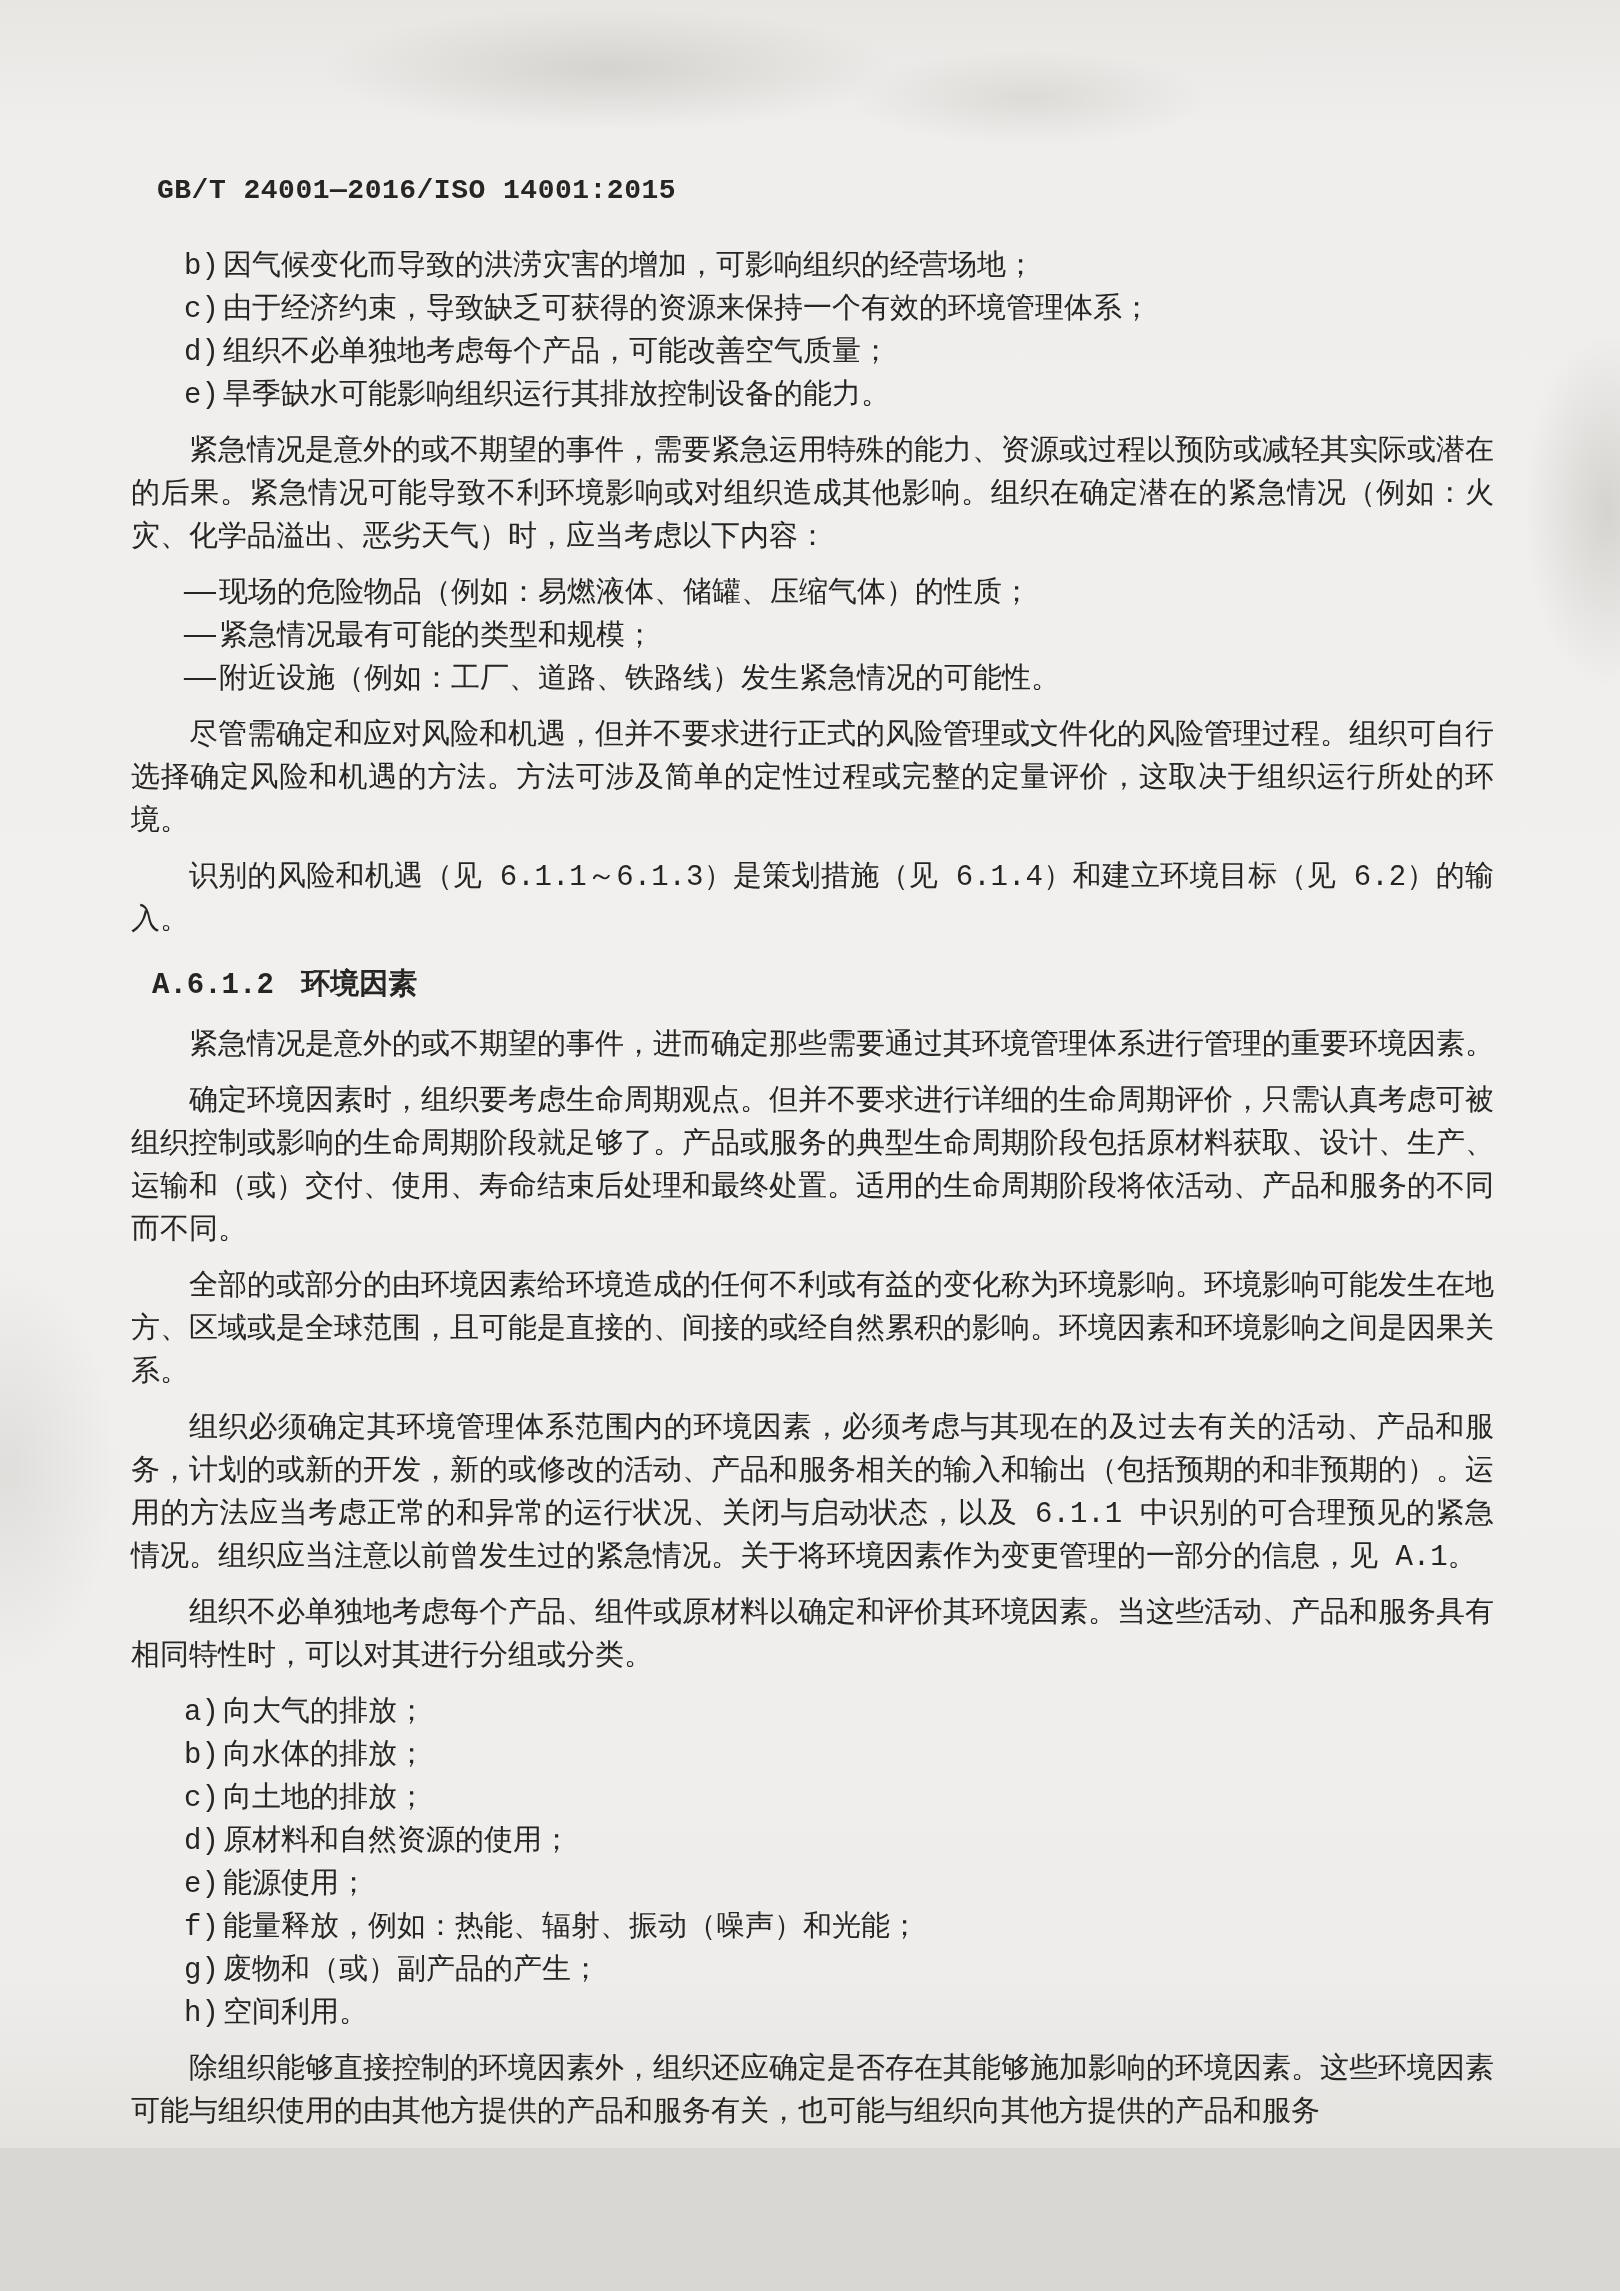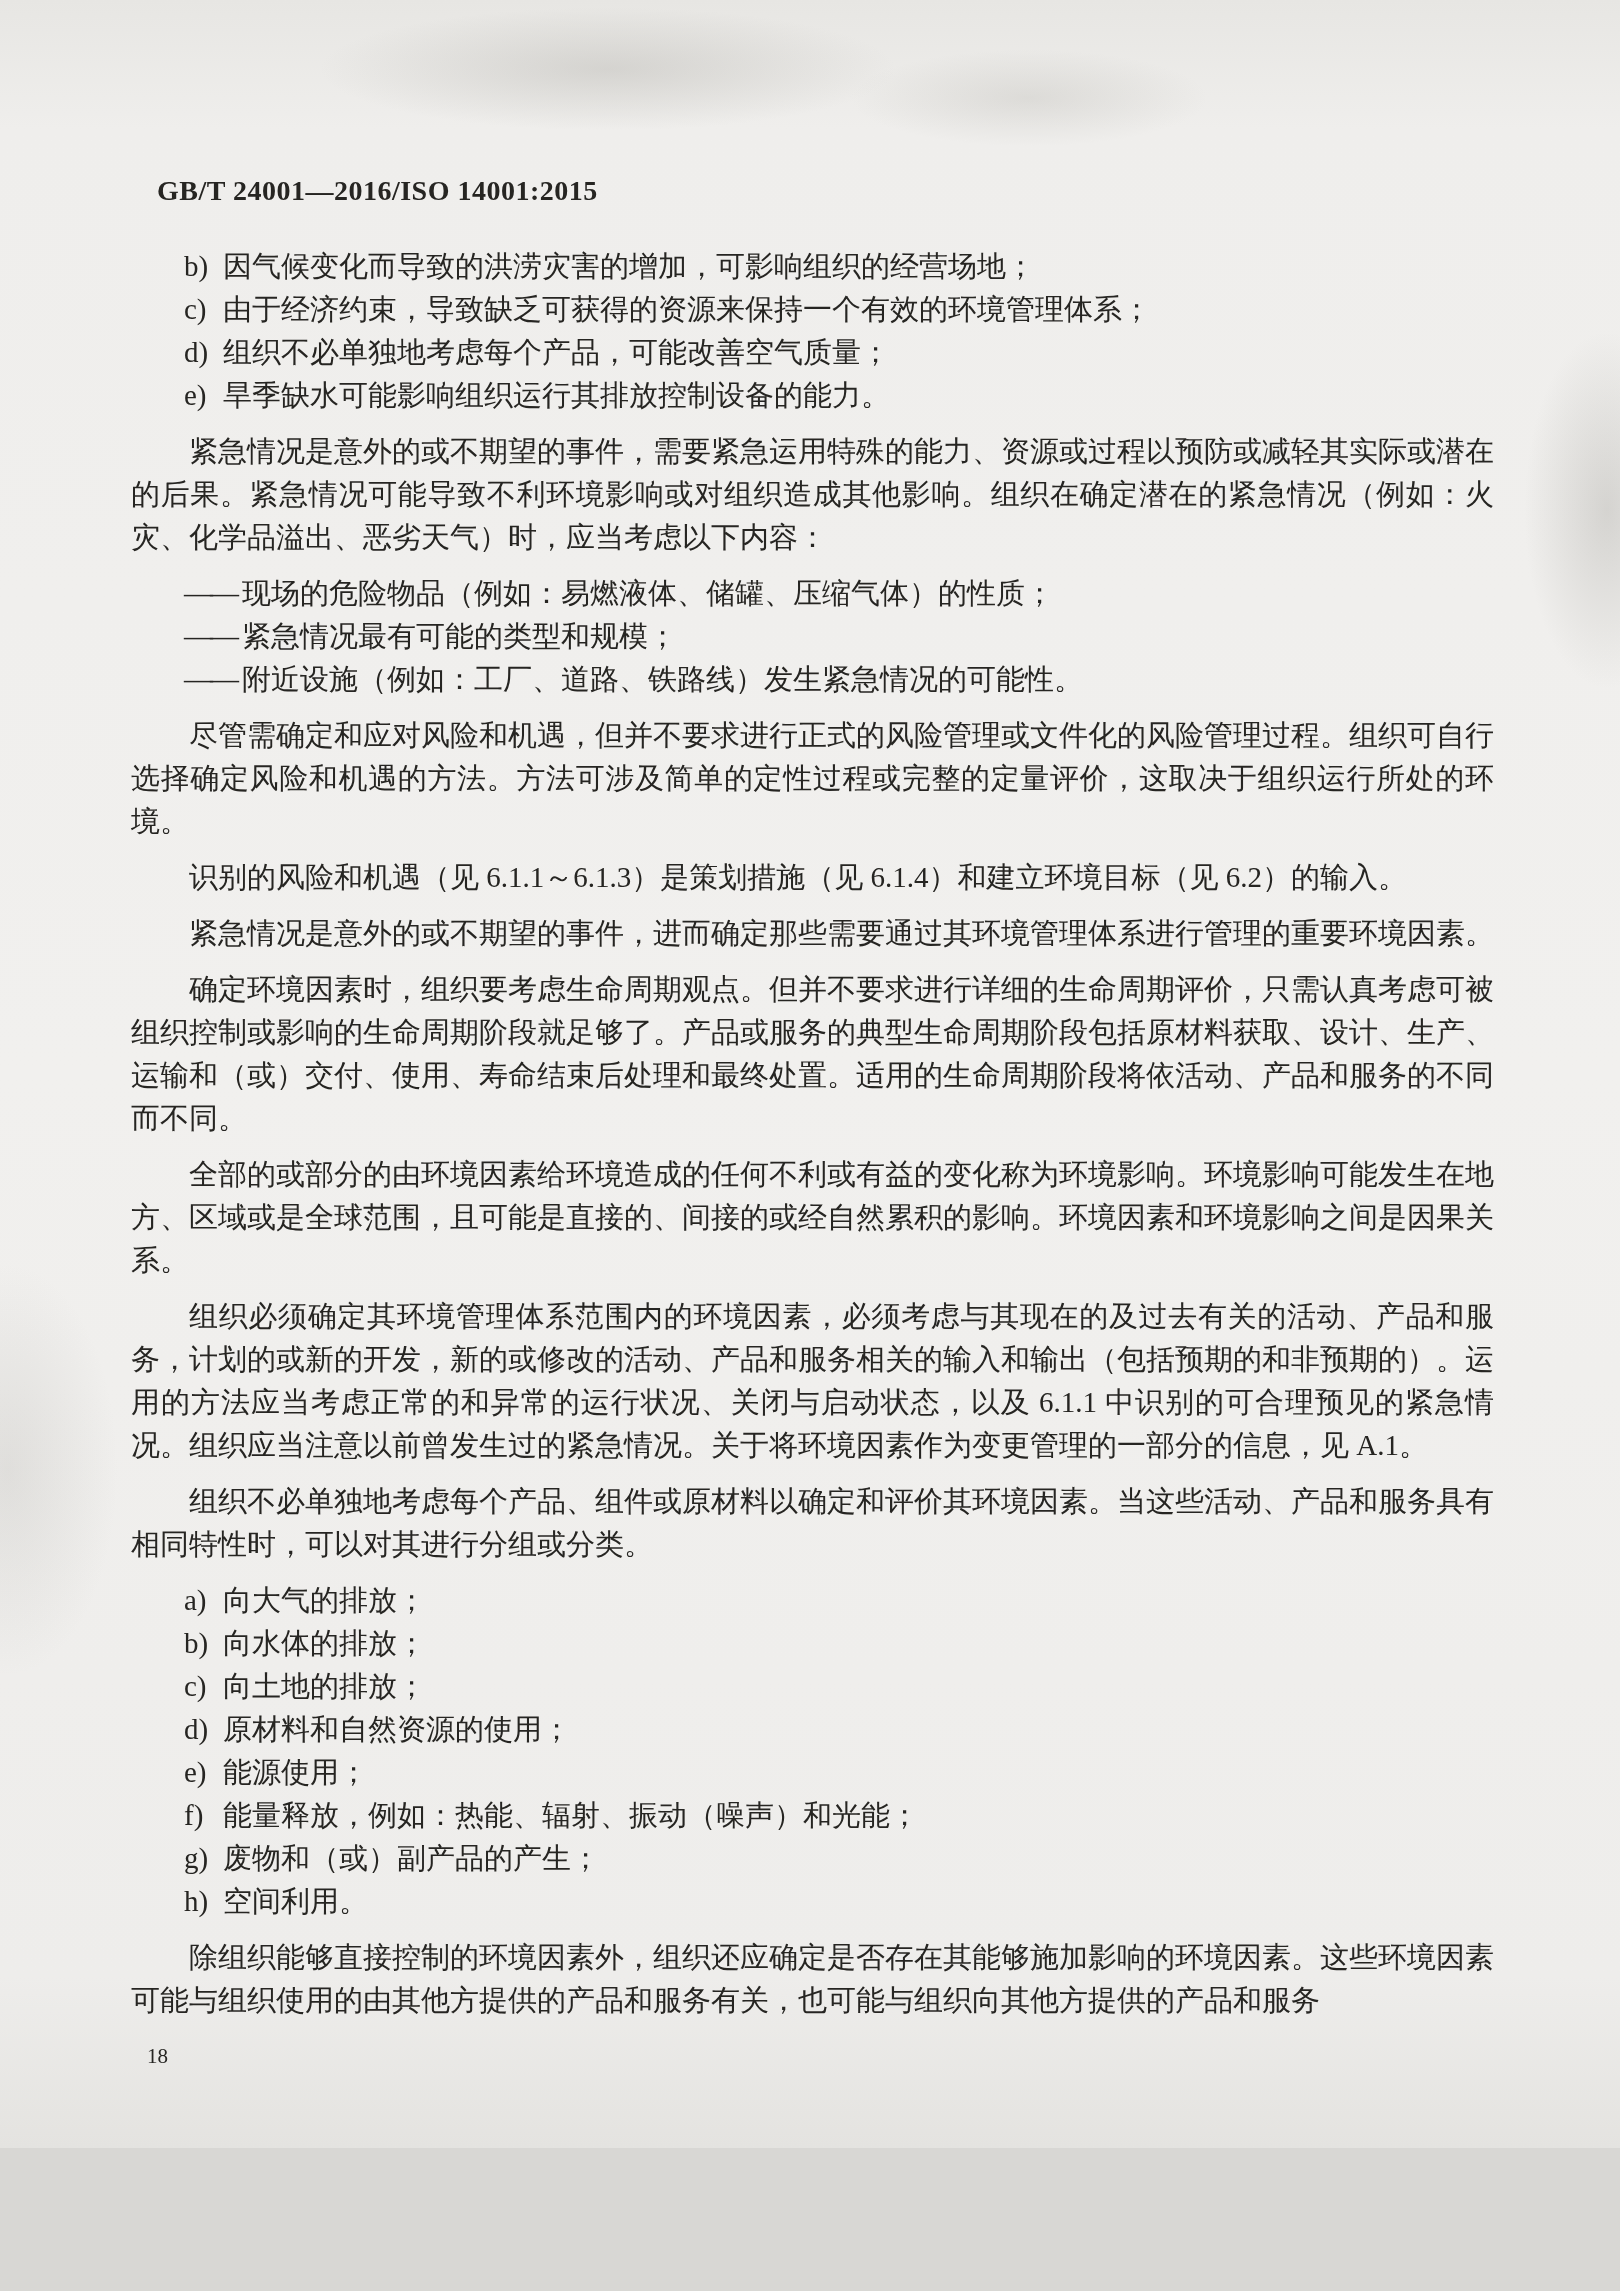--- a/index.html
+++ b/index.html
@@ -15,20 +15,21 @@
     overflow: hidden;
     color: #262522;
     background:
       radial-gradient(ellipse 412px 88px at 608px 69px, rgba(160,158,152,0.30), rgba(160,158,152,0) 70%),
       radial-gradient(ellipse 255px 69px at 1029px 98px, rgba(170,168,162,0.25), rgba(170,168,162,0) 70%),
       radial-gradient(ellipse 118px 255px at 1607px 510px, rgba(150,148,142,0.30), rgba(150,148,142,0) 70%),
       radial-gradient(ellipse 157px 294px at 7.8px 1470px, rgba(165,163,158,0.22), rgba(165,163,158,0) 70%),
       radial-gradient(ellipse 490px 118px at 490px 2274px, rgba(150,148,144,0.30), rgba(150,148,144,0) 70%),
       radial-gradient(ellipse 294px 98px at 1274px 2284px, rgba(150,148,144,0.28), rgba(150,148,144,0) 70%),
       linear-gradient(180deg, #e7e6e3 0%, #efeeec 6%, #f1f0ee 50%, #eeedeb 92%, #e4e3e0 100%);
+    font-family: Liberation Mono, monospace;
   }
   .content {
     position: absolute;
     left: 118px;
     right: 113px;
     top: 169px;
     font-size: 29px;
     line-height: 43px;
   }
   .doc-header {
@@ -110,20 +111,23 @@
       </div>
       <div class="li">
         <span class="marker">——</span>
         <span class="txt">附近设施（例如：工厂、道路、铁路线）发生紧急情况的可能性。</span>
       </div>
     </div>
 
     <p class="para">尽管需确定和应对风险和机遇，但并不要求进行正式的风险管理或文件化的风险管理过程。组织可自行选择确定风险和机遇的方法。方法可涉及简单的定性过程或完整的定量评价，这取决于组织运行所处的环境。</p>
     <p class="para">识别的风险和机遇（见 6.1.1～6.1.3）是策划措施（见 6.1.4）和建立环境目标（见 6.2）的输入。</p>
 
+    <div class="section-heading">
+      <span class="sec-num">A.6.1.2</span><span class="sec-title">环境因素</span>
+    </div>
 
     <p class="para">紧急情况是意外的或不期望的事件，进而确定那些需要通过其环境管理体系进行管理的重要环境因素。</p>
     <p class="para">确定环境因素时，组织要考虑生命周期观点。但并不要求进行详细的生命周期评价，只需认真考虑可被组织控制或影响的生命周期阶段就足够了。产品或服务的典型生命周期阶段包括原材料获取、设计、生产、运输和（或）交付、使用、寿命结束后处理和最终处置。适用的生命周期阶段将依活动、产品和服务的不同而不同。</p>
     <p class="para">全部的或部分的由环境因素给环境造成的任何不利或有益的变化称为环境影响。环境影响可能发生在地方、区域或是全球范围，且可能是直接的、间接的或经自然累积的影响。环境因素和环境影响之间是因果关系。</p>
     <p class="para">组织必须确定其环境管理体系范围内的环境因素，必须考虑与其现在的及过去有关的活动、产品和服务，计划的或新的开发，新的或修改的活动、产品和服务相关的输入和输出（包括预期的和非预期的）。运用的方法应当考虑正常的和异常的运行状况、关闭与启动状态，以及 6.1.1 中识别的可合理预见的紧急情况。组织应当注意以前曾发生过的紧急情况。关于将环境因素作为变更管理的一部分的信息，见 A.1。</p>
     <p class="para">组织不必单独地考虑每个产品、组件或原材料以确定和评价其环境因素。当这些活动、产品和服务具有相同特性时，可以对其进行分组或分类。</p>
 
     <div class="list list-letter">
       <div class="li">
         <span class="marker">a)</span>

